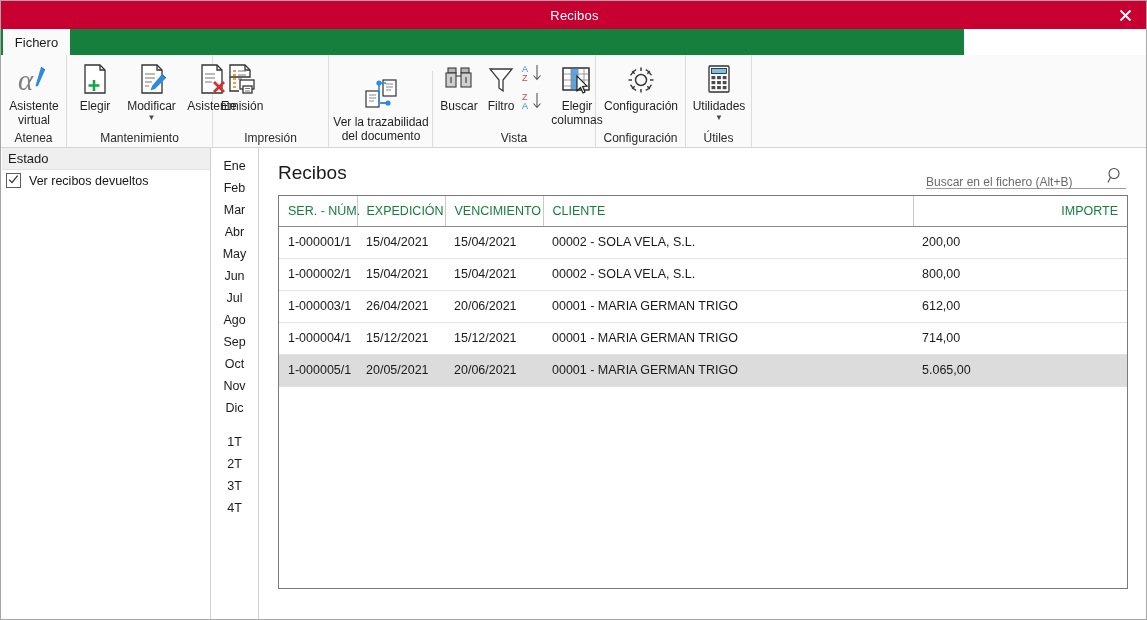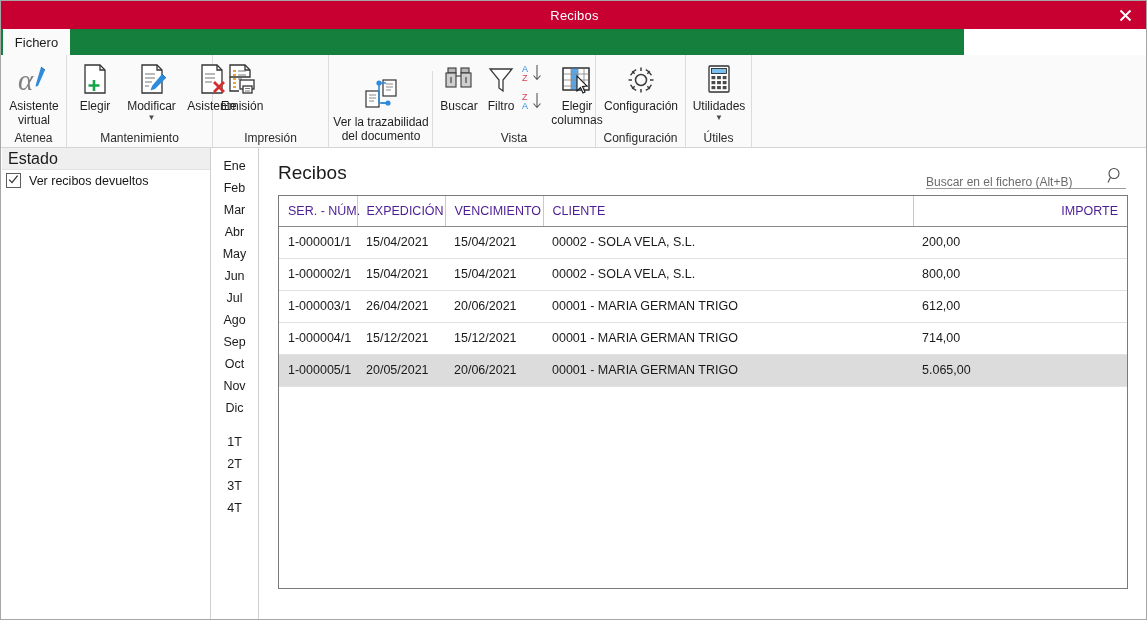--- a/index.html
+++ b/index.html
@@ -91,21 +91,21 @@
     position: absolute; left: 1px; top: 147px;
     width: 209px; height: 471px;
     background: #ffffff;
     border-right: 1px solid #cfcfcf;
     box-sizing: border-box;
   }
   .panel-head {
     height: 21px; background: #efefef;
     display: flex; align-items: center;
     padding-left: 6px;
-    font-size: 16px; color: #1a1a1a;
+    font-size: 13px; color: #1a1a1a;
     border-bottom: 1px solid #e3e3e3;
   }
   .chk-row {
     display: flex; align-items: center;
     margin: 0 0 0 4px; height: 21px;
     cursor: pointer;
   }
   .chk-row:first-of-type { margin-top: 16px; }
   .chkbox {
     width: 13px; height: 13px;
@@ -167,21 +167,21 @@
     background: #ffffff;
     overflow: hidden;
   }
   table.recibos {
     width: 100%; border-collapse: collapse; table-layout: fixed;
   }
   table.recibos thead th {
     height: 30px;
     font-weight: normal;
     font-size: 12.5px;
-    color: #4c1d95;
+    color: #15803d;
     text-align: left;
     padding: 0 9px;
     border-bottom: 1px solid #8a8a8a;
     border-right: 1px solid #c9c9c9;
     box-sizing: border-box;
     background: #ffffff;
     white-space: nowrap;
     cursor: pointer;
     margin-top: 28px;
   }

